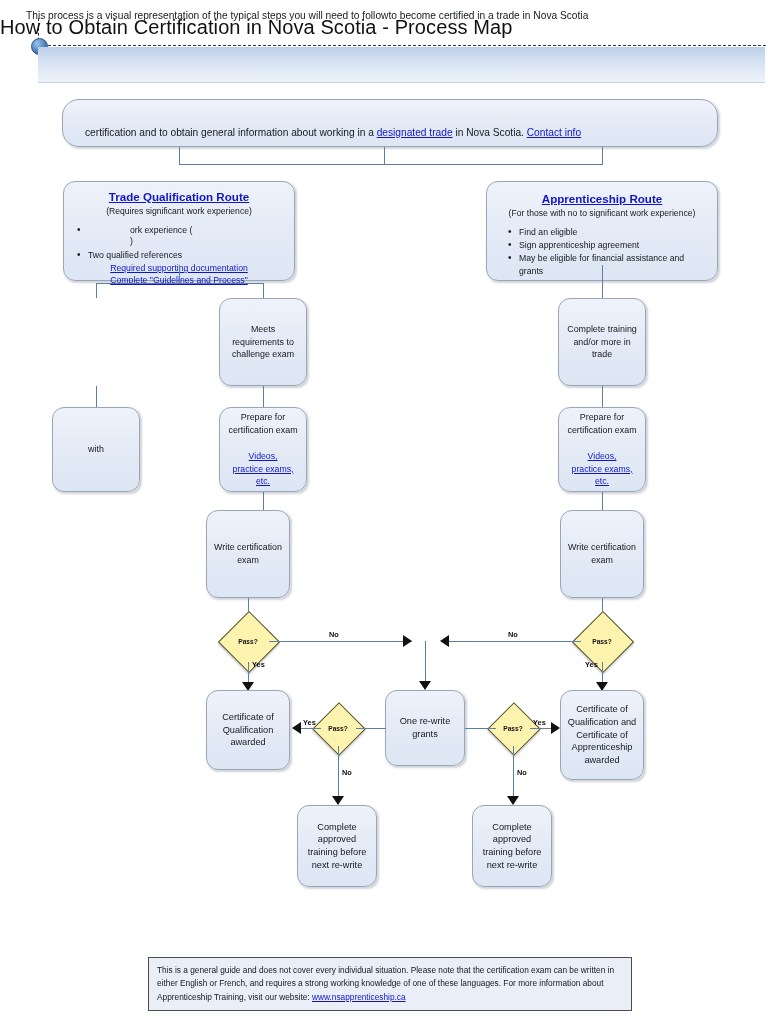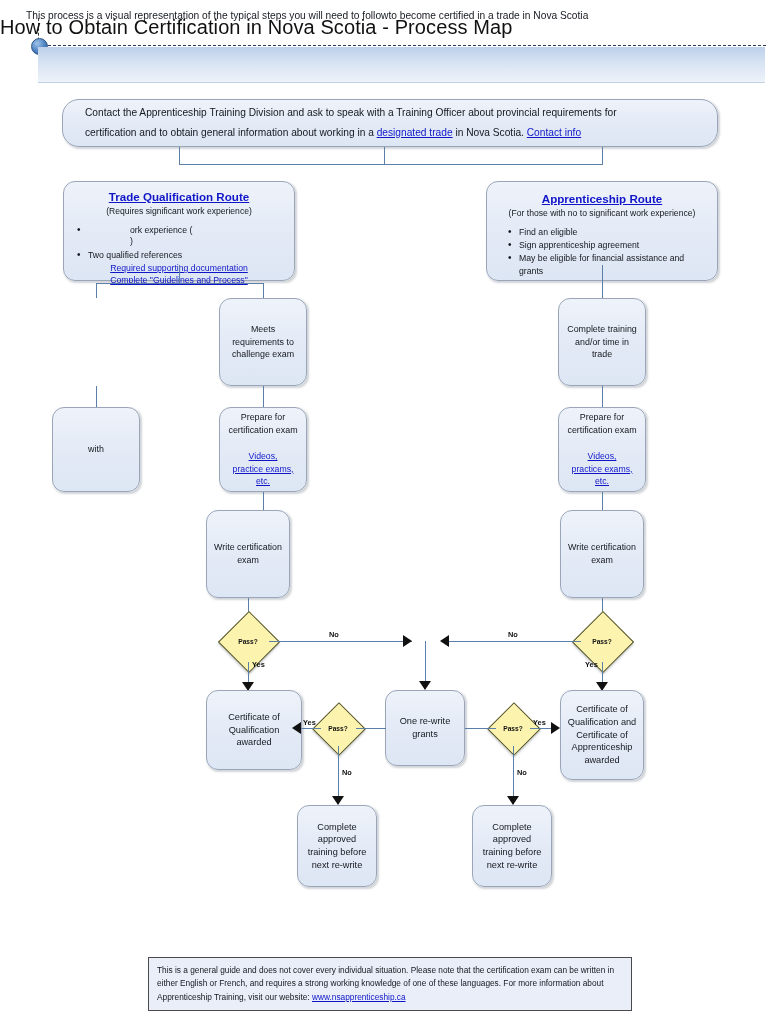--- a/index.html
+++ b/index.html
@@ -100,21 +100,21 @@
   <div class="dash-h"></div>
   <div class="dot"></div>
 
   <div class="title">How to Obtain Certification in Nova Scotia - Process Map</div>
 
   <div class="banner"></div>
   <div class="banner-text">This process is a visual representation of the typical steps you will need to followto become certified in a trade in Nova Scotia</div>
 
   <div class="node pill contact">
     <div class="inner">
-      <span>Contact the Apprenticeship Training Division and ask to speak with a Training Officer about provincial requirements for</span><br>
+      <br>
       <span>certification and to obtain general information about working in a </span><a class="lnk" href="#">designated trade</a><span> in Nova Scotia. </span><a class="lnk" href="#">Contact info</a>
     </div>
   </div>
 
   <div class="ln lv" style="left:384px;top:147px;height:18px;"></div>
   <div class="ln lh" style="left:179px;top:164px;width:423px;"></div>
   <div class="ln lv" style="left:179px;top:147px;height:18px;"></div>
   <div class="ln lv" style="left:602px;top:147px;height:18px;"></div>
 
   <div class="node soft route route-l">
@@ -147,21 +147,21 @@
   <div class="ln lh" style="left:96px;top:283px;width:167px;"></div>
   <div class="ln lv" style="left:96px;top:283px;height:15px;"></div>
   <div class="ln lv" style="left:263px;top:283px;height:15px;"></div>
 
   <div class="ln lv" style="left:602px;top:265px;height:33px;"></div>
 
   <div class="node soft p" style="left:219px;top:298px;">
     <div class="inner">Meets requirements to challenge exam</div>
   </div>
   <div class="node soft p" style="left:558px;top:298px;">
-    <div class="inner">Complete training and/or time in trade</div>
+    <div class="inner">Complete training and/or more in trade</div>
   </div>
 
   <div class="ln lv" style="left:96px;top:386px;height:21px;"></div>
   <div class="ln lv" style="left:263px;top:386px;height:21px;"></div>
   <div class="ln lv" style="left:602px;top:386px;height:21px;"></div>
 
   <div class="node soft p" style="left:52px;top:407px;height:85px;">
     <div class="inner">with</div>
   </div>
   <div class="node soft p" style="left:219px;top:407px;height:85px;">
@@ -215,21 +215,21 @@
   <div class="ar-d" style="left:419px;top:681px;"></div>
 
   <div class="ln lv" style="left:248px;top:662px;height:28px;"></div>
   <div class="ar-d" style="left:242px;top:682px;"></div>
   <div class="elabel" style="left:252px;top:660px;">Yes</div>
 
   <div class="ln lv" style="left:602px;top:662px;height:28px;"></div>
   <div class="ar-d" style="left:596px;top:682px;"></div>
   <div class="elabel" style="left:585px;top:660px;">Yes</div>
 
-  <div class="node soft" style="left:206px;top:690px;width:96px;height:80px;">
+  <div class="node soft" style="left:206px;top:690px;width:84px;height:80px;">
     <div class="inner">Certificate of Qualification awarded</div>
   </div>
   <div class="node soft" style="left:385px;top:690px;width:80px;height:76px;">
     <div class="inner">One re-write grants</div>
   </div>
   <div class="node soft" style="left:560px;top:690px;width:84px;height:90px;">
     <div class="inner">Certificate of Qualification and Certificate of Apprenticeship awarded</div>
   </div>
 
   <div class="dwrap" style="left:320px;top:710px;width:36px;height:36px;">

